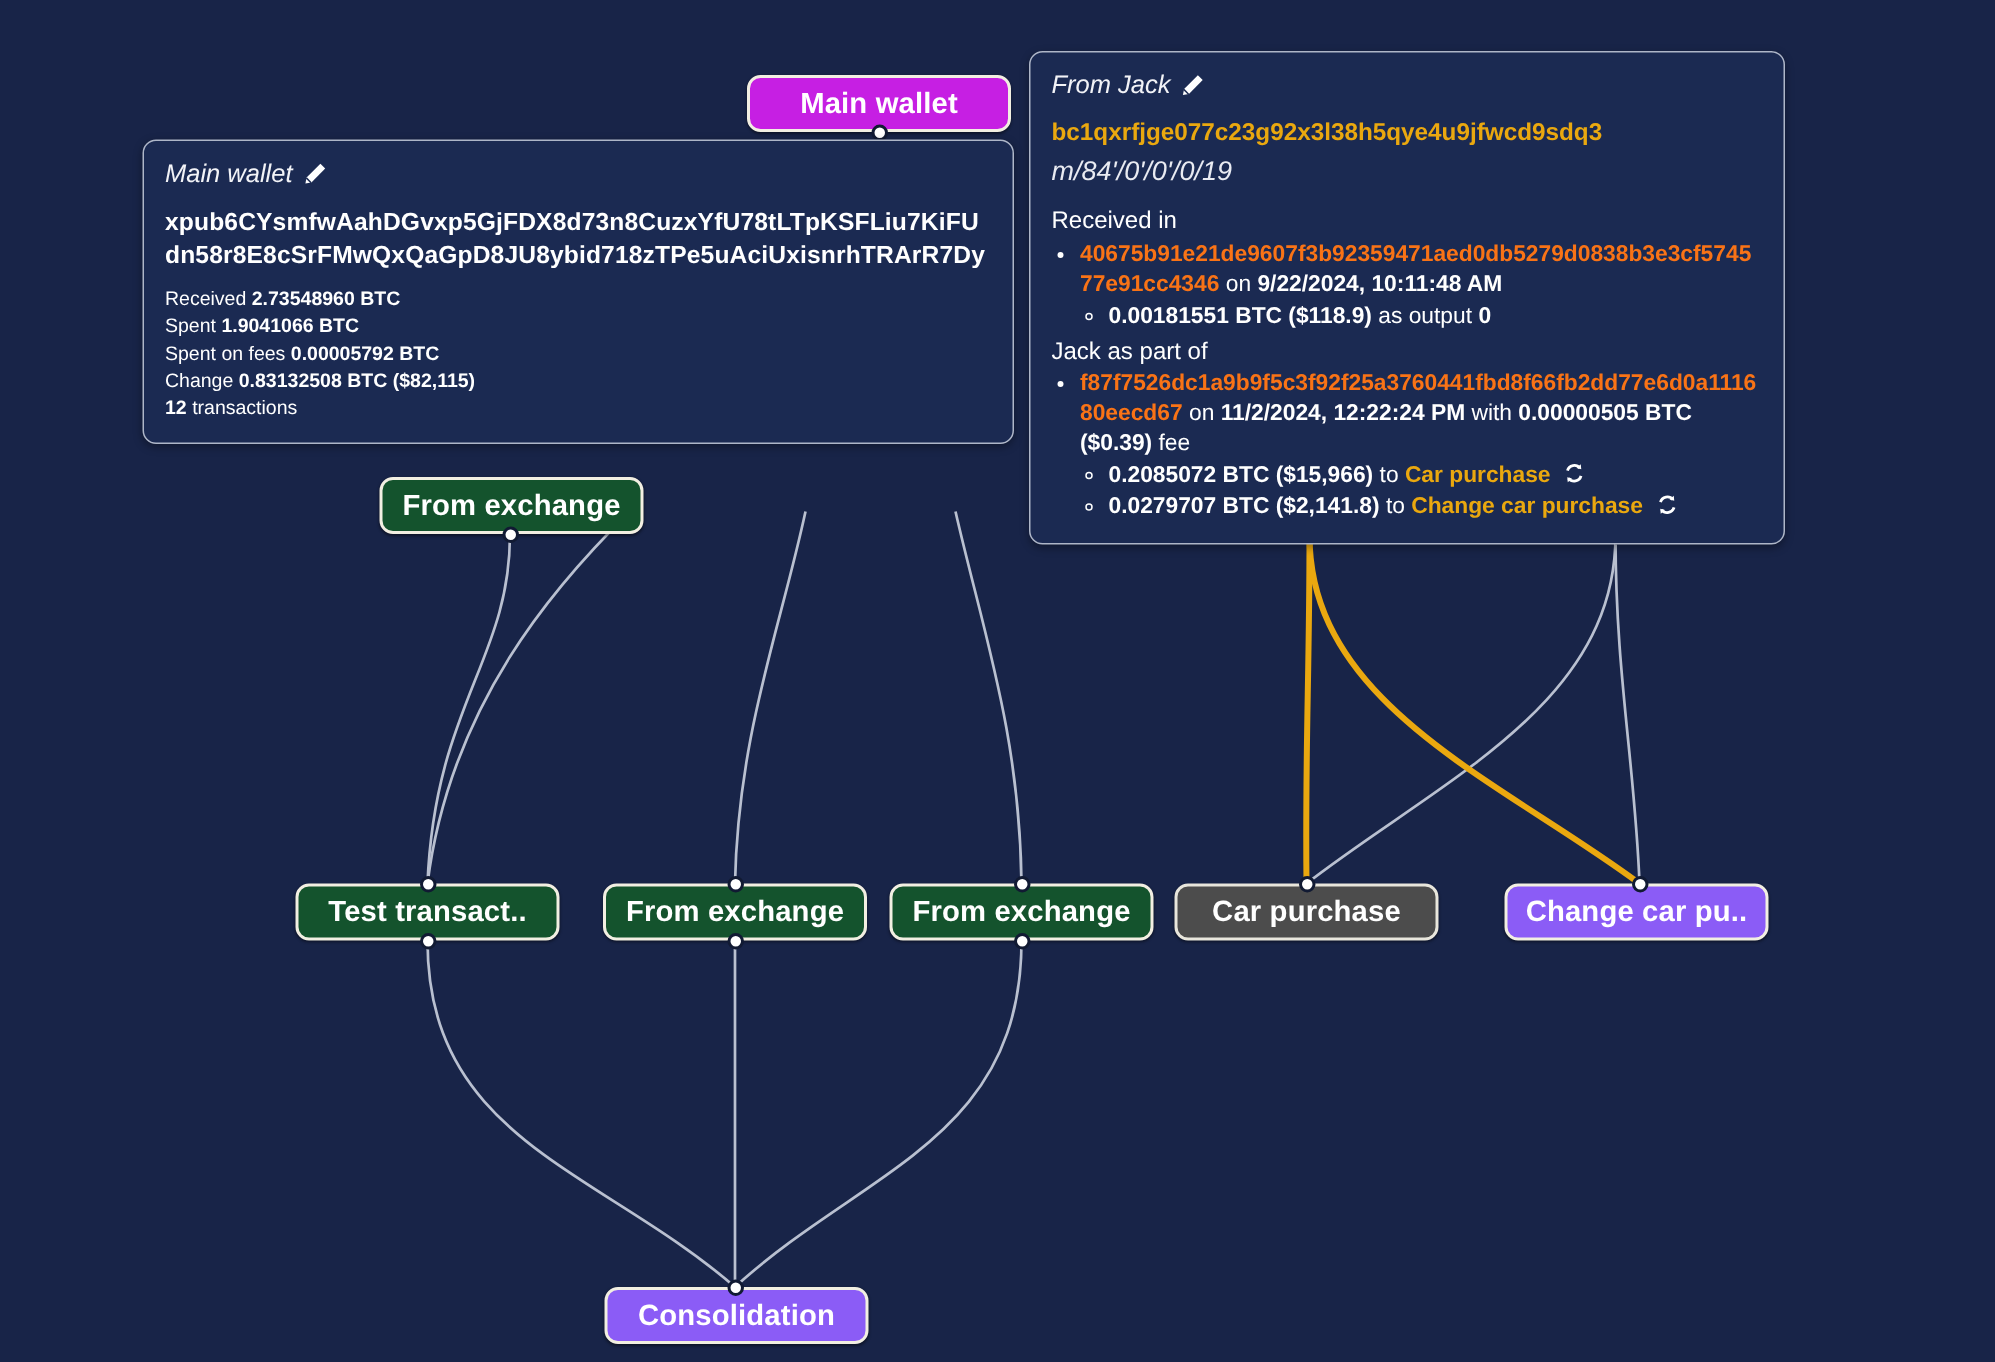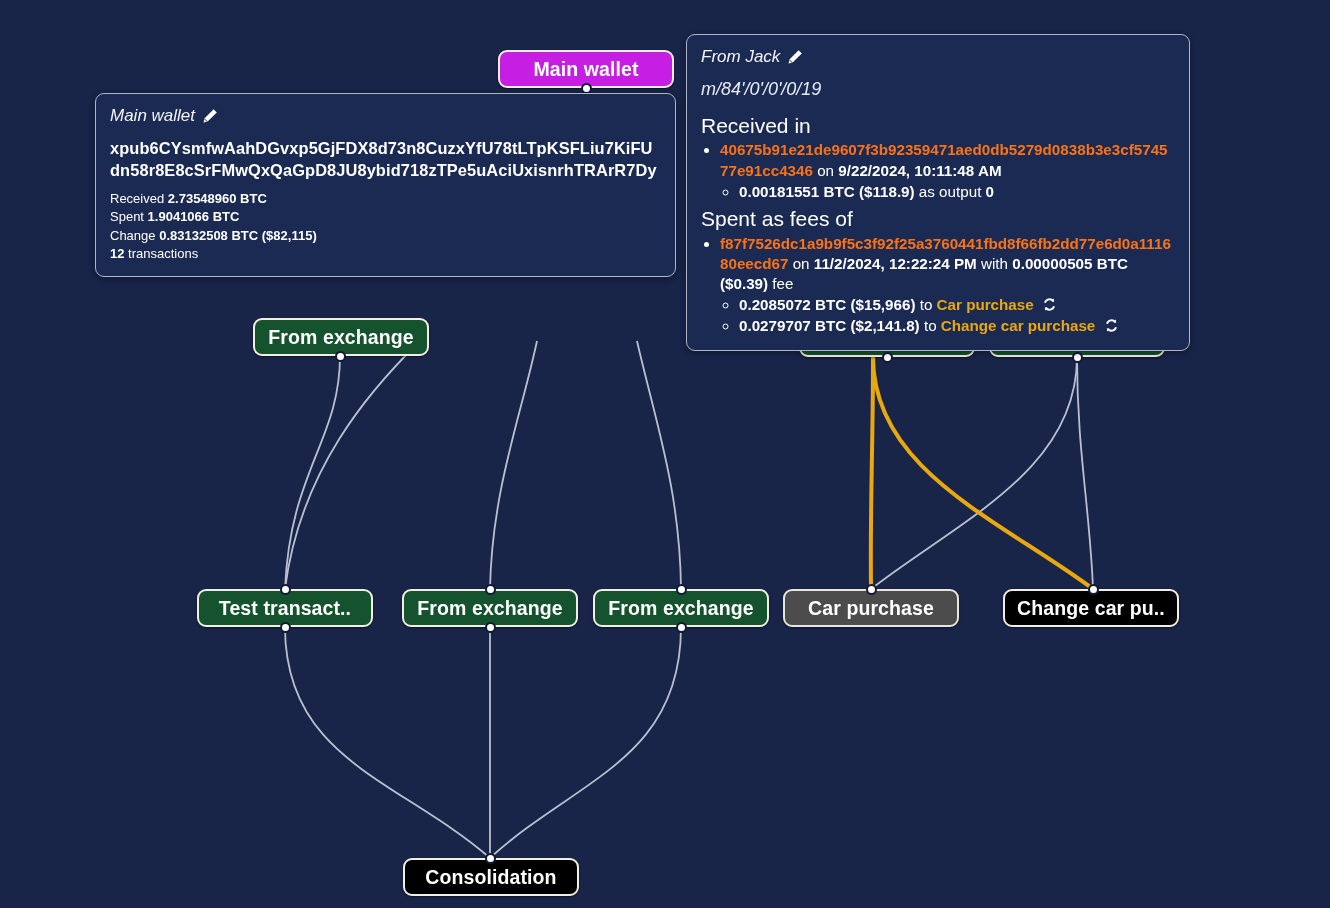--- a/index.html
+++ b/index.html
@@ -19,21 +19,21 @@
     border-radius:9px;
     border:2.5px solid #f2efe2;
     display:flex;align-items:center;justify-content:center;
     color:#ffffff;
     font-size:19.5px;font-weight:bold;
     letter-spacing:.1px;
     white-space:nowrap;
     box-shadow:0 1px 2px rgba(0,0,0,.45);
   }
   .node.green  {background:#14532d;}
-  .node.red    {background:#000000;}
+  .node.red    {background:#8b5cf6;}
   .node.grey   {background:#4c4c4c;border-color:#e8e6dc;}
   .node.magenta{background:#c61fe3;}
 
   .port{
     position:absolute;width:11px;height:11px;border-radius:50%;
     background:#ffffff;border:2px solid #111a33;
     box-sizing:border-box;
   }
 
   
@@ -58,21 +58,21 @@
     font-weight:bold;font-size:16.4px;letter-spacing:.1px;
     word-break:break-all;line-height:1.35;margin-bottom:9px;
   }
   .addr{
     font-weight:bold;font-size:16.2px;color:#eaa80f;
     word-break:break-all;line-height:1.35;margin-bottom:4px;
   }
   .deriv{font-style:italic;font-size:18px;color:#e9ebf2;margin-bottom:10px;}
   .stat{font-size:13px;line-height:1.41;}
   .stat b{font-weight:bold;}
-  .sec-label{font-size:21px;margin-top:3px;margin-bottom:1px;}
+  .sec-label{font-size:16px;margin-top:3px;margin-bottom:1px;}
   ul.bul{margin:0 0 0 2px;padding-left:17px;list-style:disc;}
   ul.bul li{margin:1px 0;line-height:1.32;}
   ul.bul ul{margin:1px 0 1px 0;padding-left:19px;}
   .txid{color:#f97316;font-weight:bold;word-break:break-all;}
   .lbl-link{color:#eaa80f;font-weight:bold;}
   .swap{display:inline-block;width:15px;height:15px;vertical-align:-2px;margin-left:4px;}
   b.w{font-weight:bold;color:#fff;}
 </style>
 </head>
 <body>
@@ -177,58 +177,63 @@
     <div class="xpub">xpub6CYsmfwAahDGvxp5GjFDX8d73n8CuzxYfU78tLTpKSFLiu7KiFUdn58r8E8cSrFMwQxQaGpD8JU8ybid718zTPe5uAciUxisnrhTRArR7Dy</div>
     <div class="stat">
       <span>Received</span>
       <b>2.73548960 BTC</b>
     </div>
     <div class="stat">
       <span>Spent</span>
       <b>1.9041066 BTC</b>
     </div>
     <div class="stat">
+      <span>Spent on fees</span>
+      <b>0.00005792 BTC</b>
+    </div>
+    <div class="stat">
       <span>Change</span>
       <b>0.83132508 BTC ($82,115)</b>
     </div>
     <div class="stat">
       <b>12</b>
       <span>transactions</span>
     </div>
   </div>
 
   <div class="panel" style="left:686px;top:34px;width:504px;">
     <div class="title">
       <span>From Jack</span>
       <span class="pencil">
         <svg viewBox="0 0 16 16" xmlns="http://www.w3.org/2000/svg">
           <path d="M11.6 1.2 L14.8 4.4 L5.6 13.6 L1.6 14.4 L2.4 10.4 Z" fill="#ffffff"></path>
           <path d="M2.2 10.6 L5.4 13.8" stroke="#1b2a52" stroke-width="1"></path>
         </svg>
       </span>
     </div>
+    <div class="addr">bc1qxrfjge077c23g92x3l38h5qye4u9jfwcd9sdq3</div>
     <div class="deriv">m/84'/0'/0'/0/19</div>
 
     <div class="sec-label">Received in</div>
     <ul class="bul">
       <li>
         <span class="txid">40675b91e21de9607f3b92359471aed0db5279d0838b3e3cf574577e91cc4346</span>
         <span>on</span>
         <b class="w">9/22/2024, 10:11:48 AM</b>
         <ul>
           <li>
             <b class="w">0.00181551 BTC ($118.9)</b>
             <span>as output</span>
             <b class="w">0</b>
           </li>
         </ul>
       </li>
     </ul>
 
-    <div class="sec-label">Spent as fees of</div>
+    <div class="sec-label">Jack as part of</div>
     <ul class="bul">
       <li>
         <span class="txid">f87f7526dc1a9b9f5c3f92f25a3760441fbd8f66fb2dd77e6d0a111680eecd67</span>
         <span>on</span>
         <b class="w">11/2/2024, 12:22:24 PM</b>
         <span>with</span>
         <b class="w">0.00000505 BTC ($0.39)</b>
         <span>fee</span>
         <ul>
           <li>

